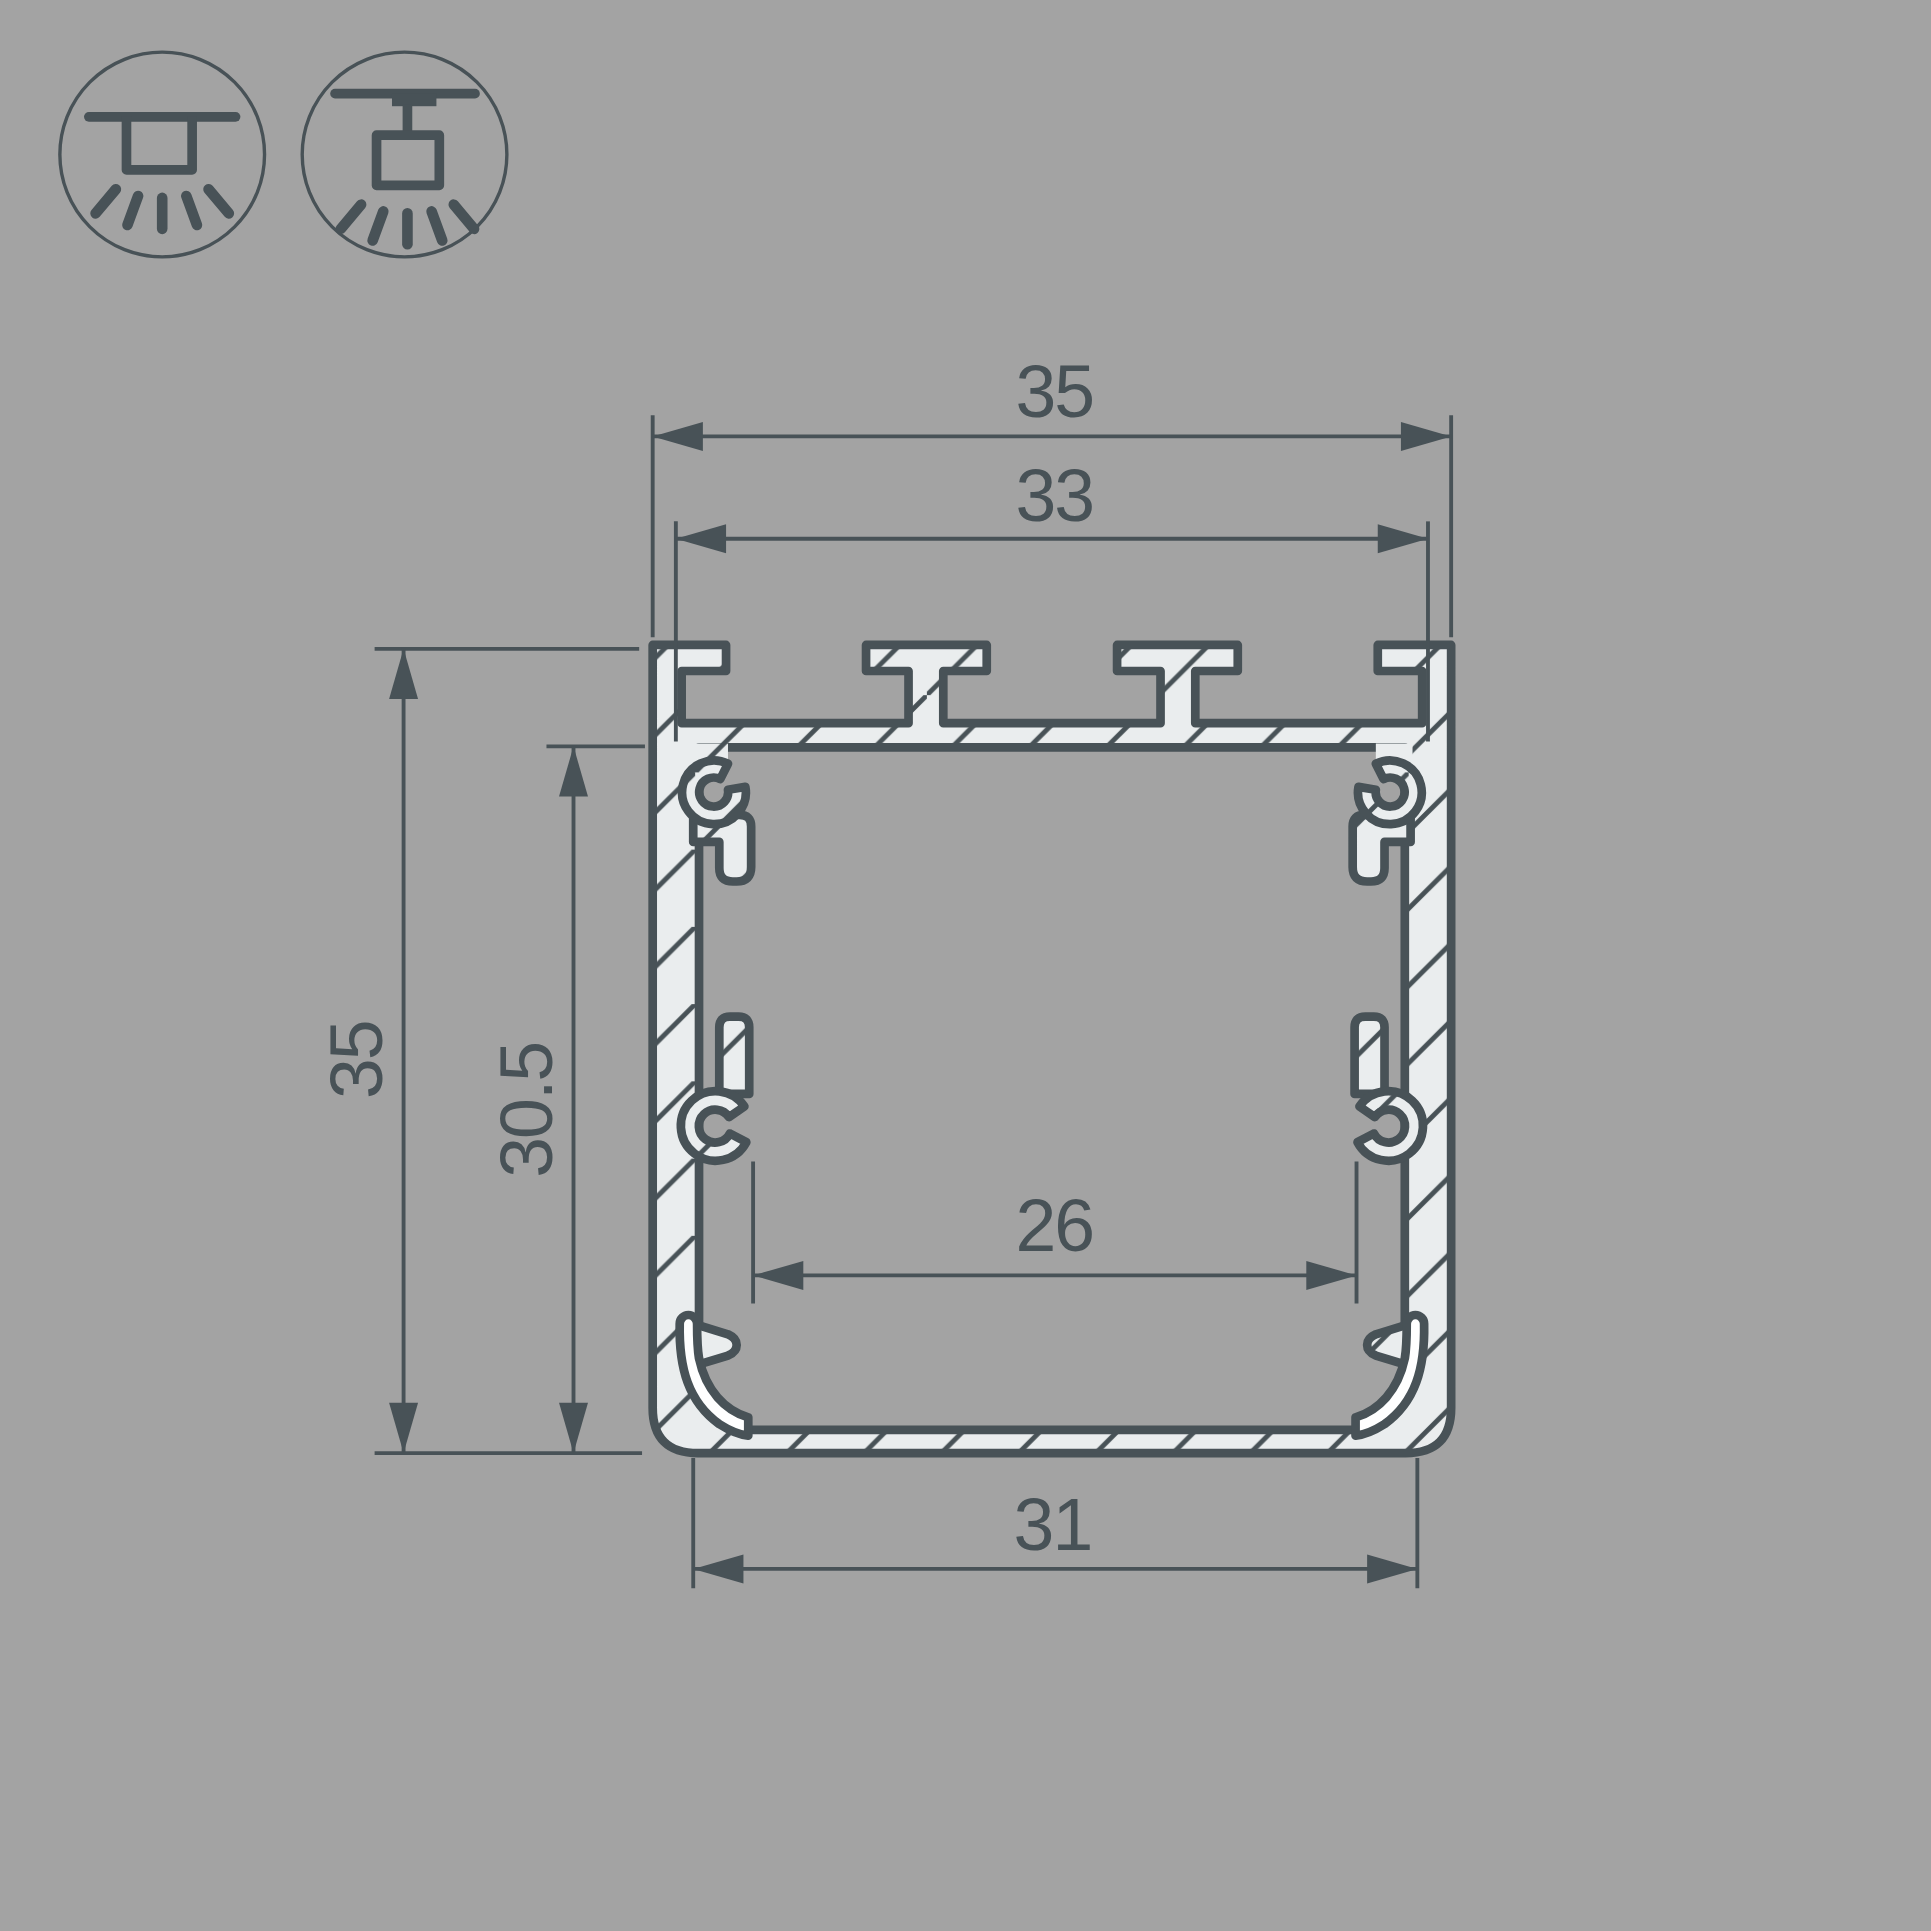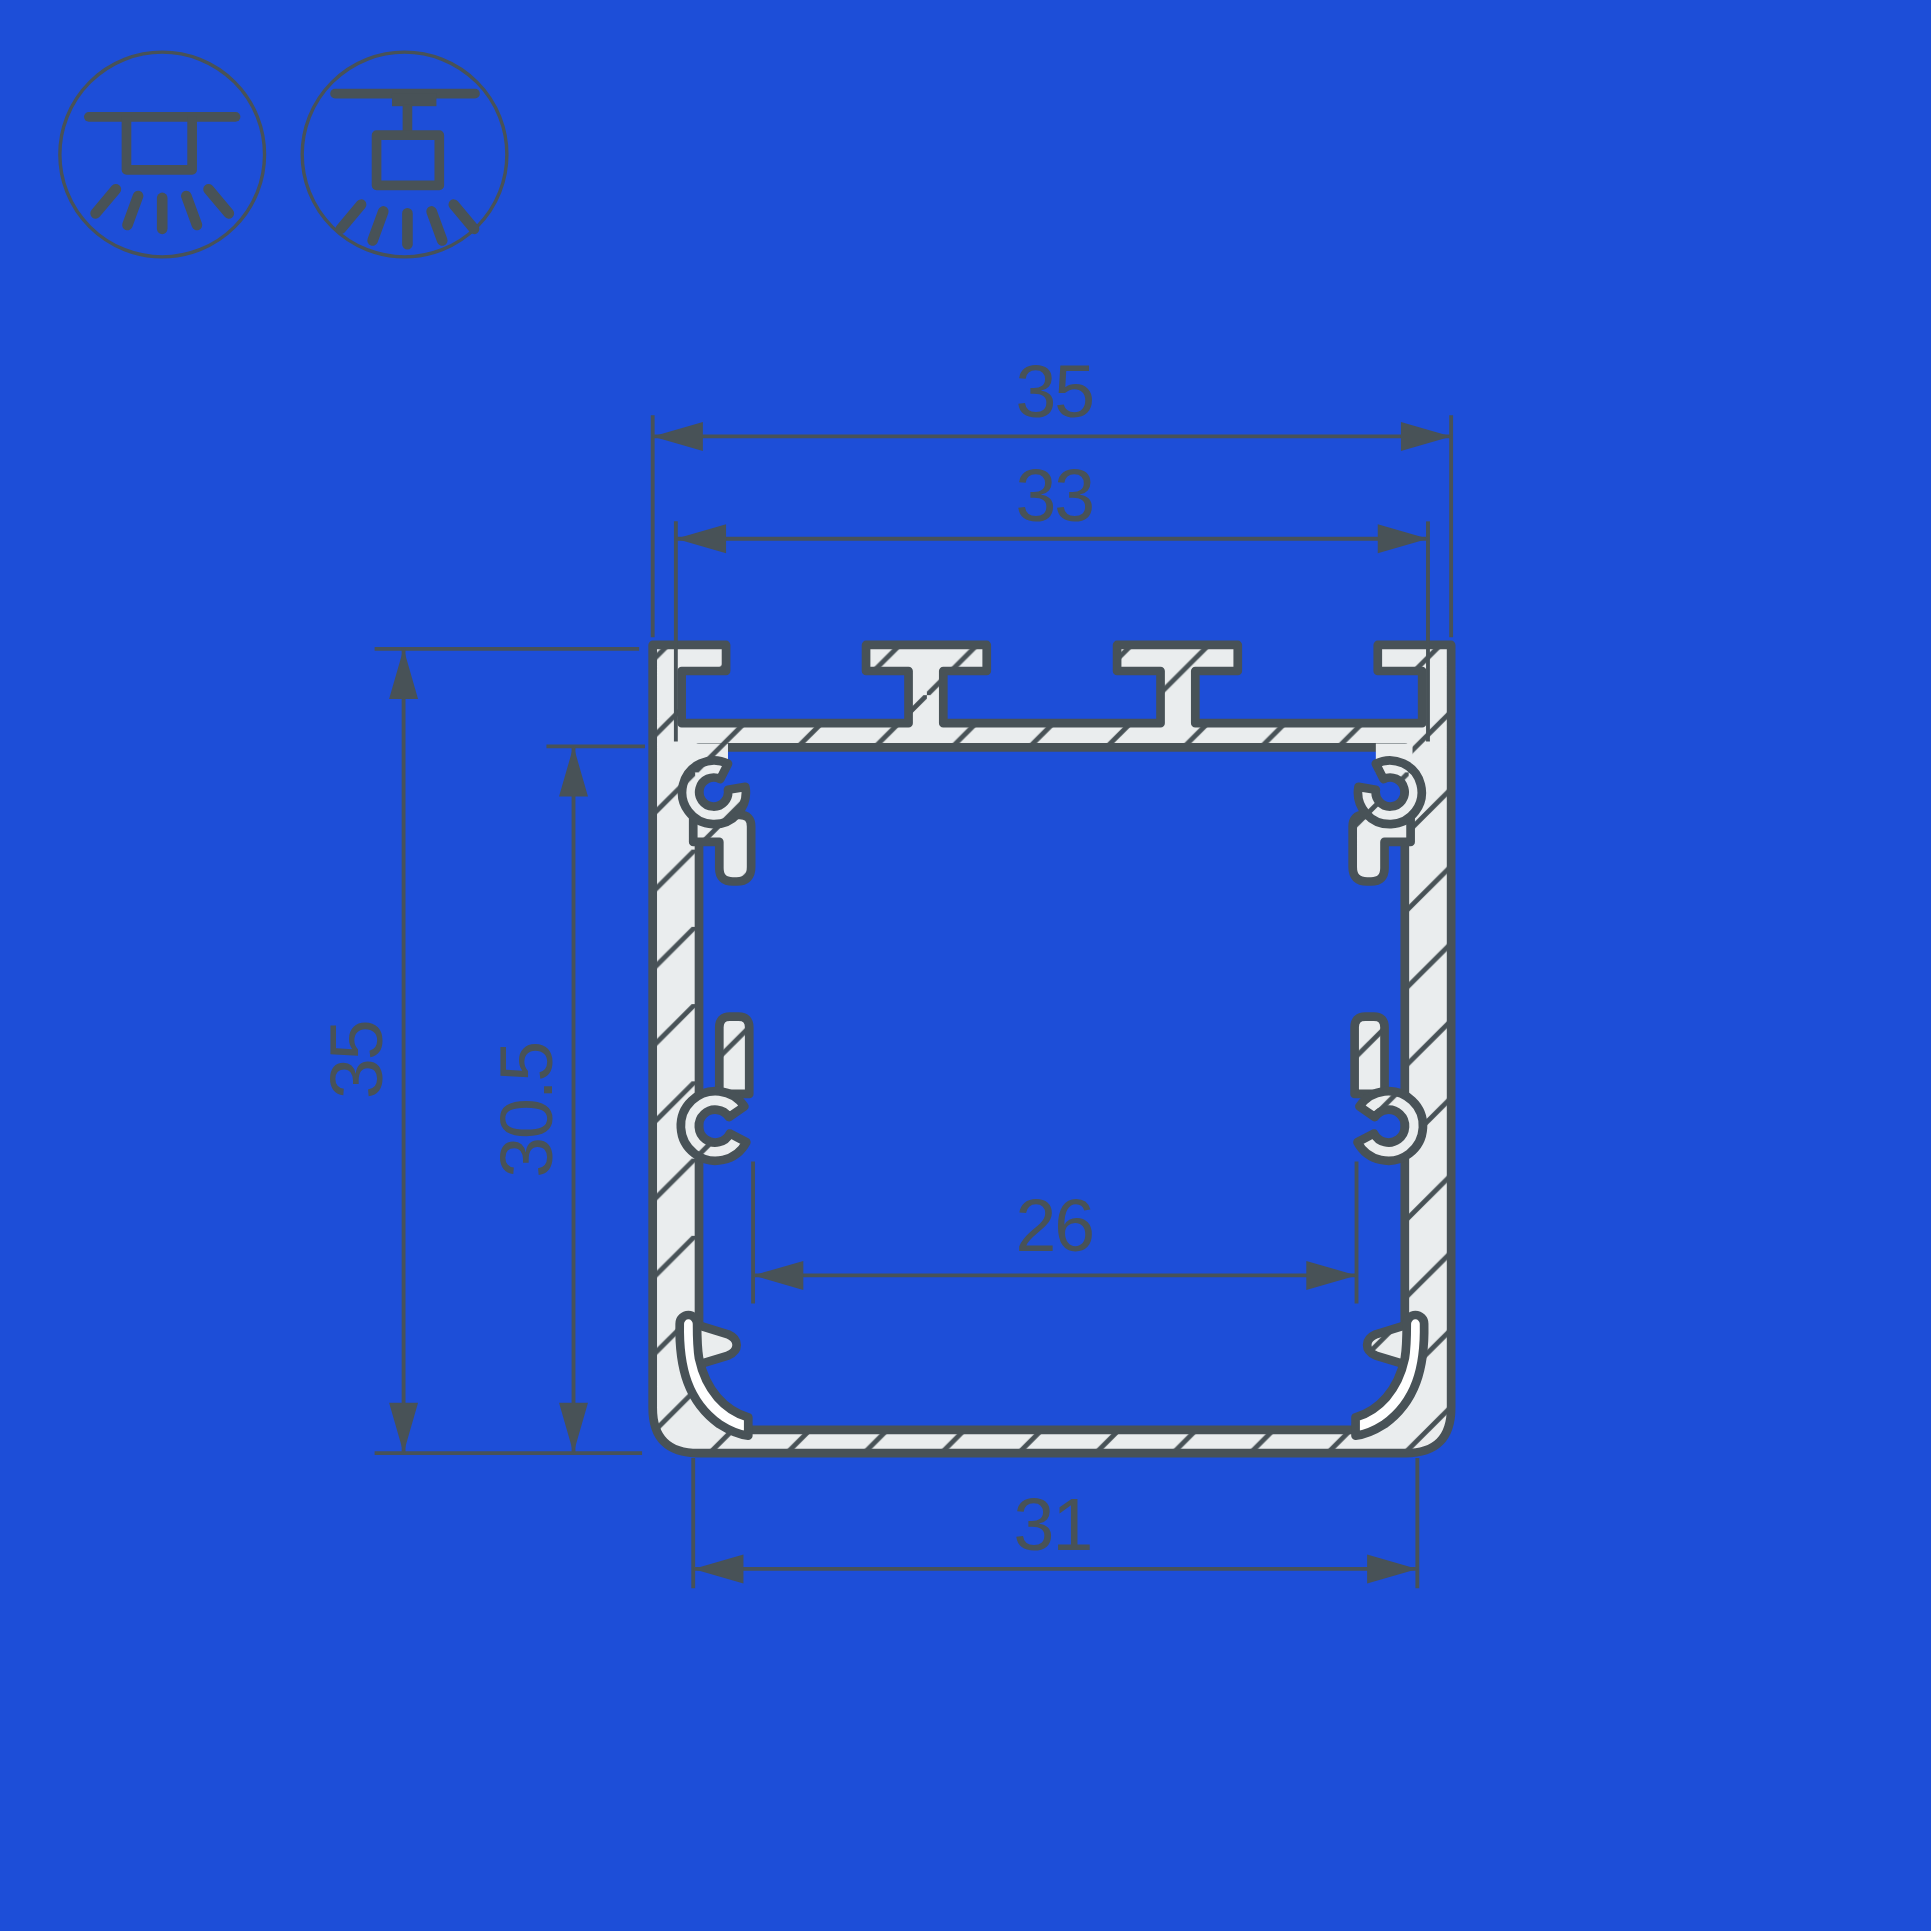--- a/index.html
+++ b/index.html
@@ -1,16 +1,16 @@
 <!DOCTYPE html>
 <html><head>
 <meta charset="utf-8">
 <style>
   html,body{margin:0;padding:0;background:#ffffff;}
-  .stage{width:1931px;height:1931px;position:relative;background:#1d4ed8;}
+  .stage{width:1931px;height:1931px;position:relative;background:#a3a3a3;}
   svg{display:block;}
   .dim-text{
     font-family:"Liberation Sans","DejaVu Sans",sans-serif;
     font-size:76px;
     letter-spacing:-2px;
     fill:#485257;
   }
   .thin{stroke:#485257;stroke-width:4;fill:none;}
   .arrow{fill:#485257;stroke:none;}
   .outline{stroke:#485257;stroke-width:9;stroke-linejoin:round;stroke-linecap:round;}

